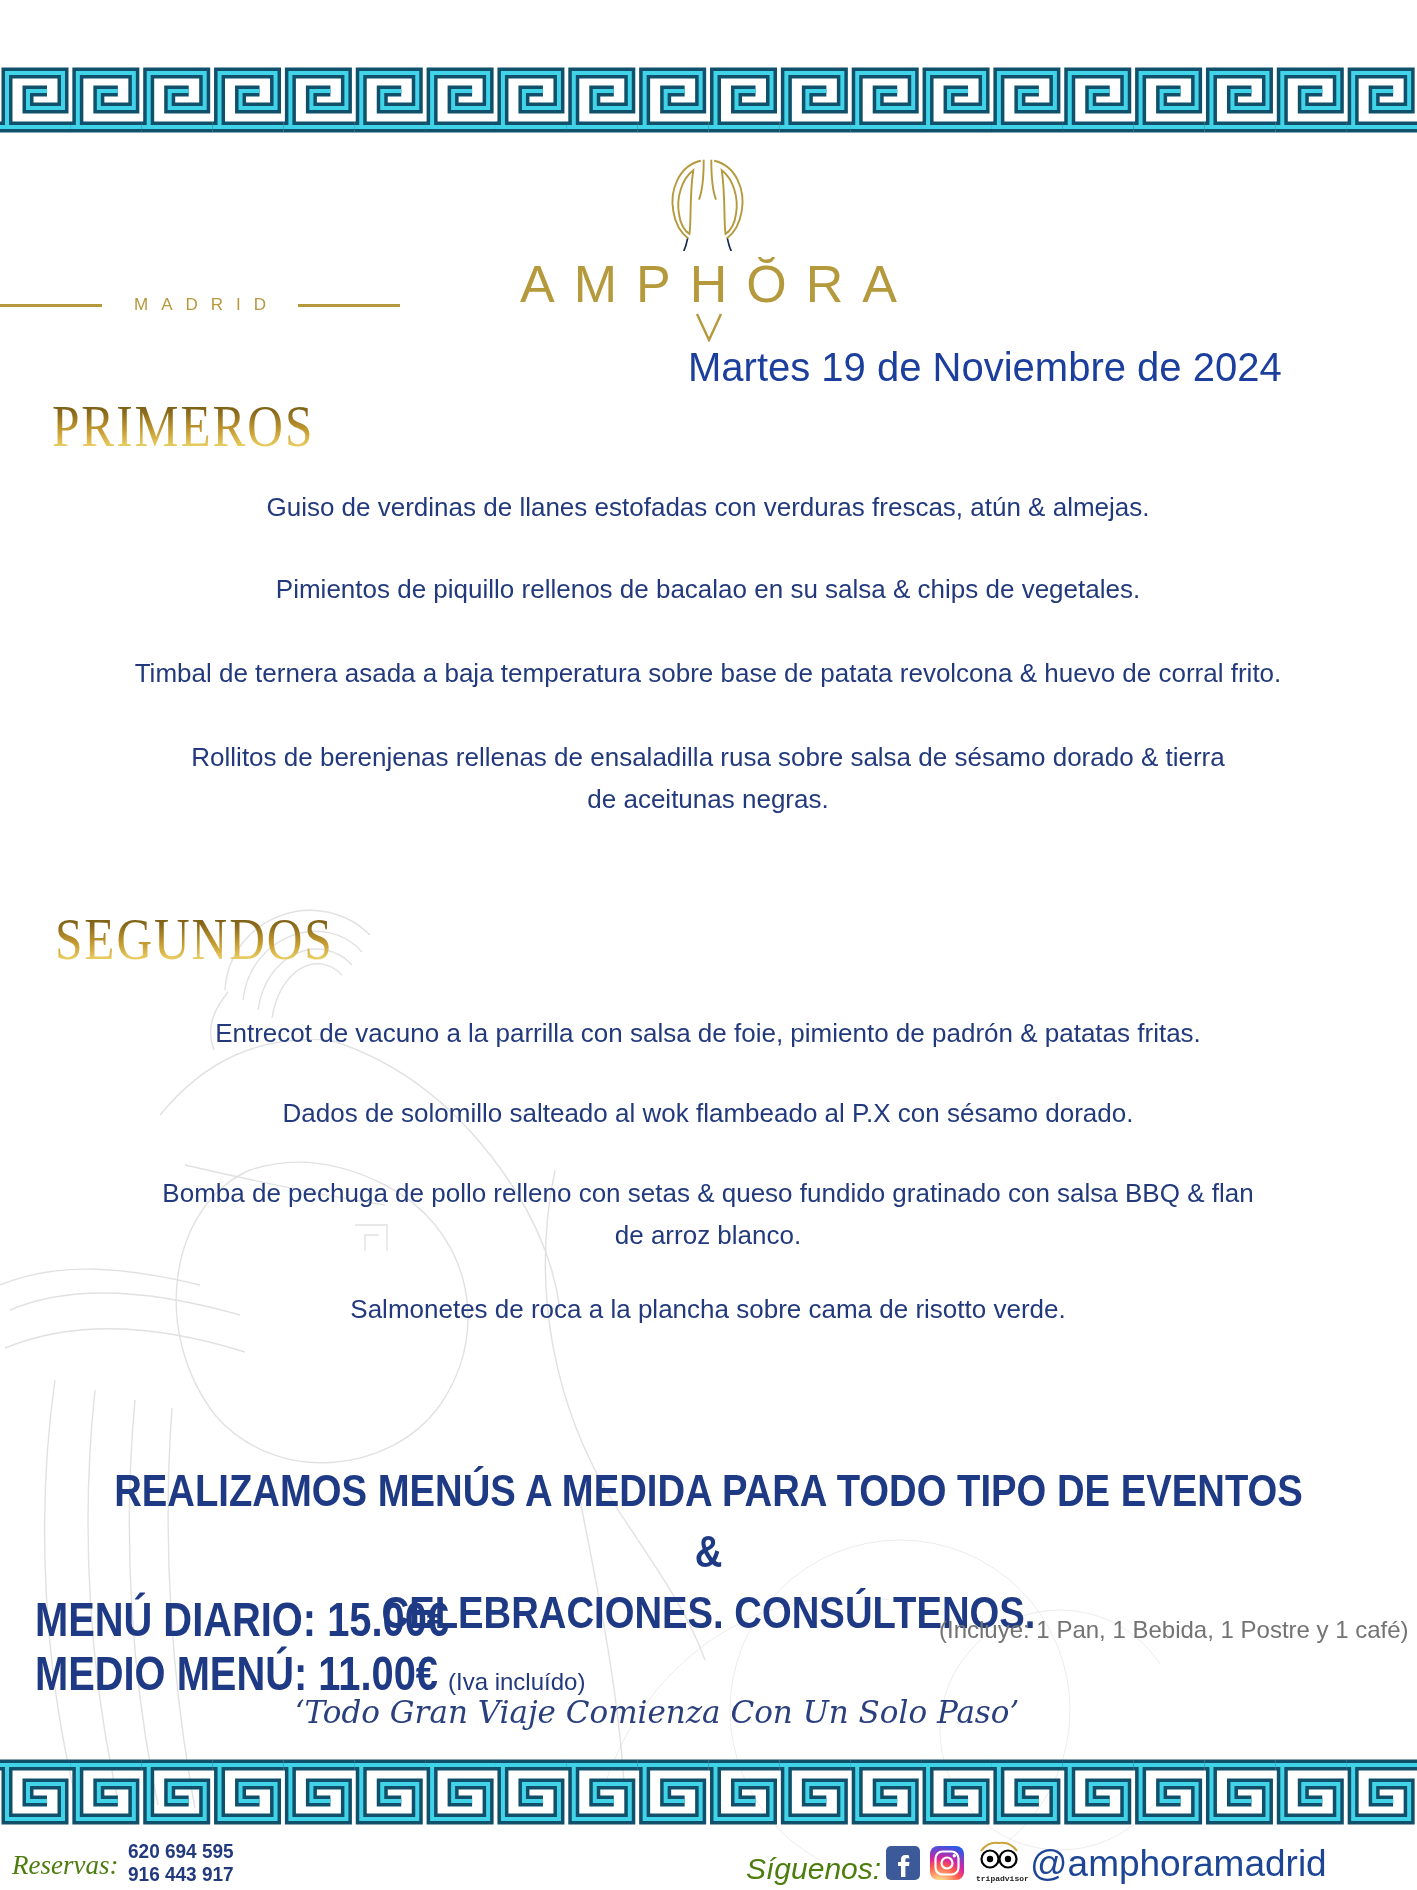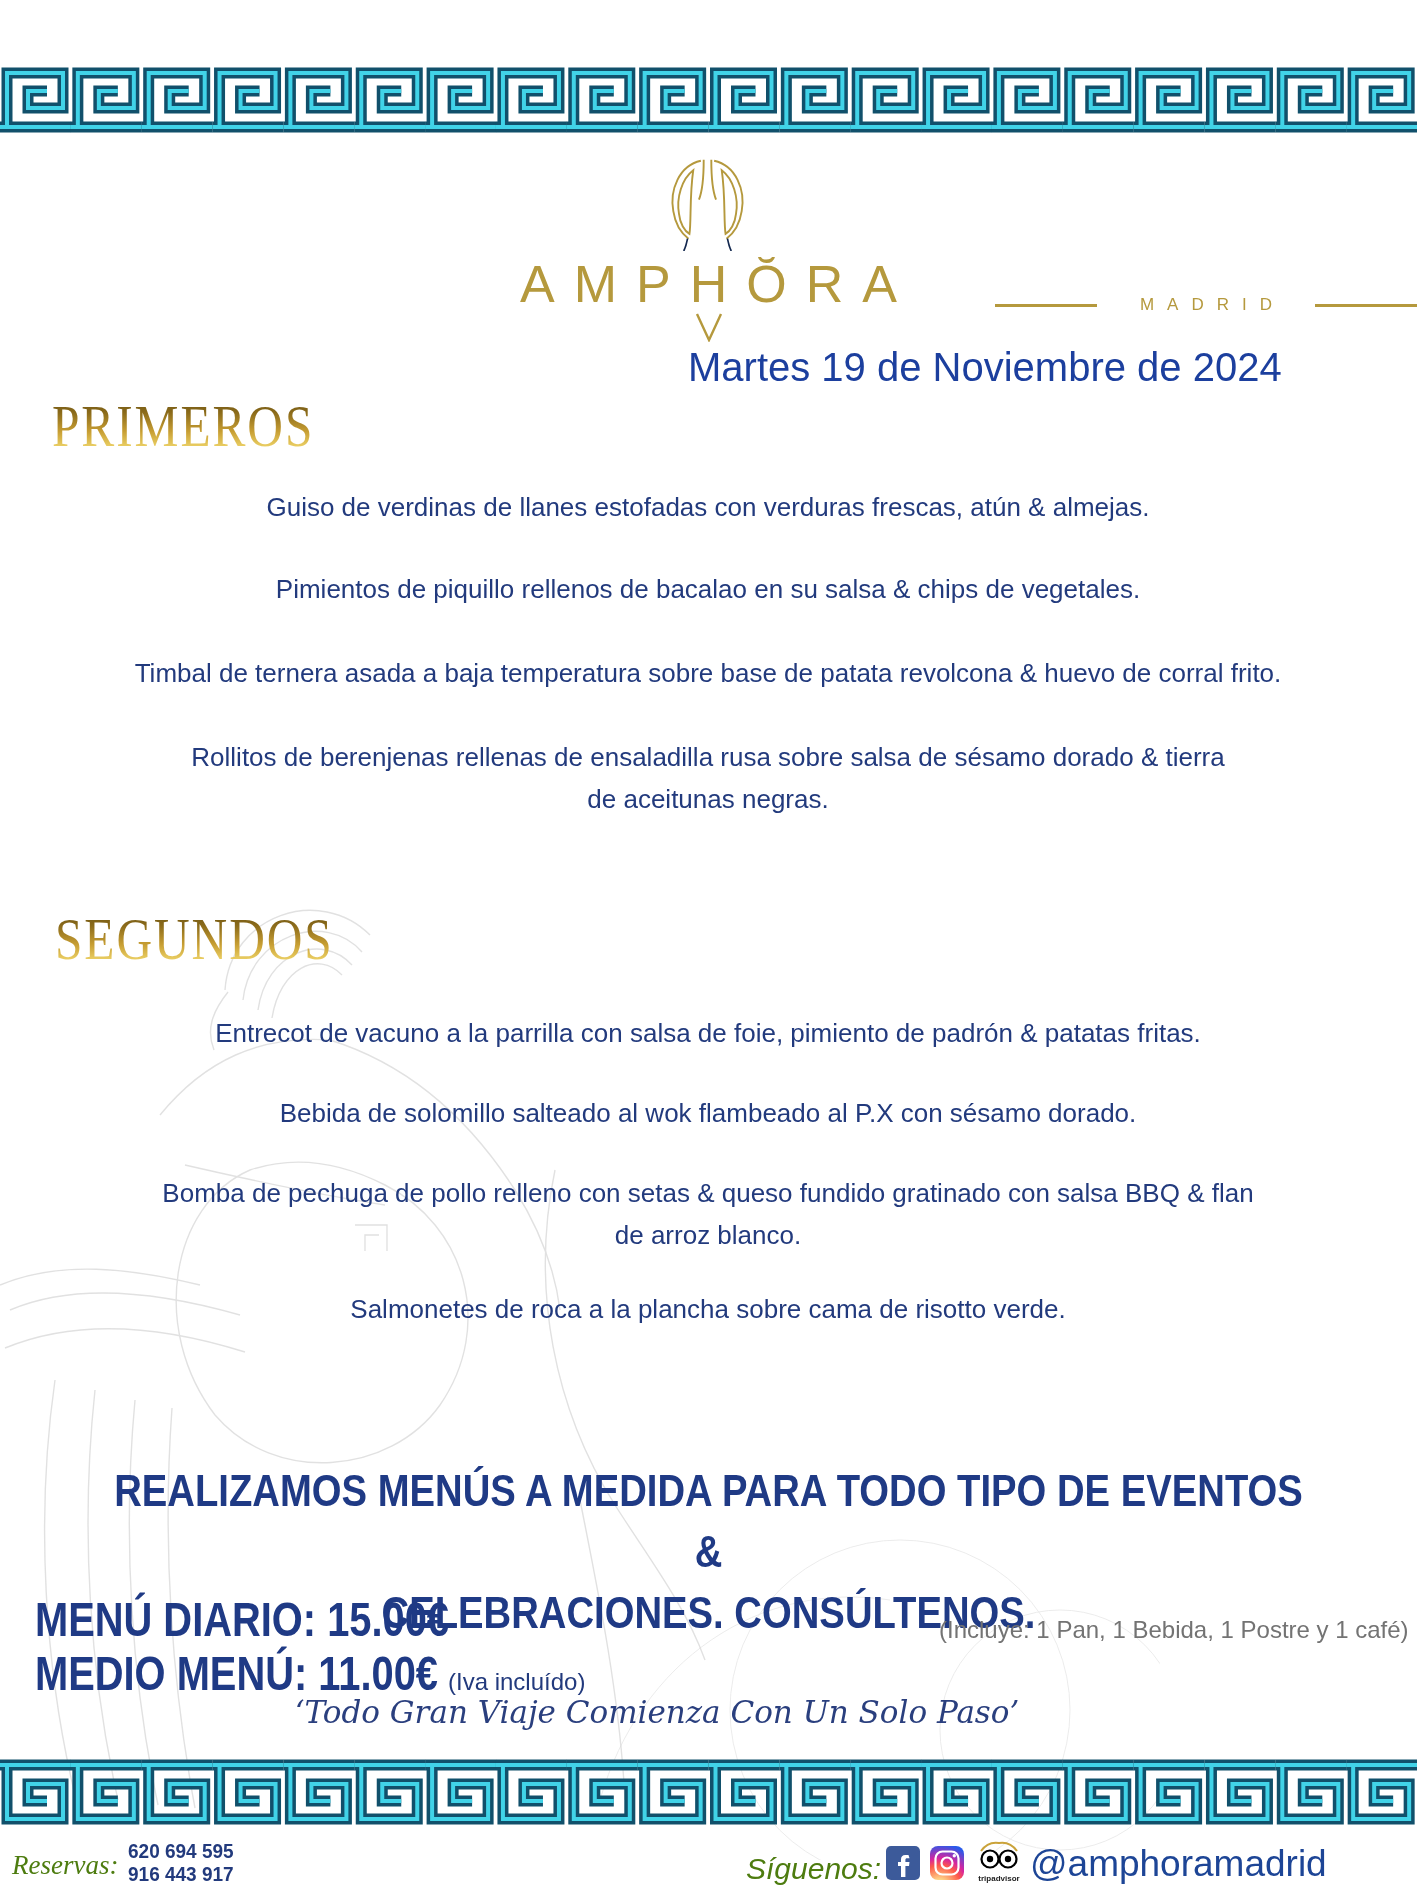--- a/index.html
+++ b/index.html
@@ -11,21 +11,21 @@
   
   .band{position:absolute;left:0;width:1417px;height:72px;}
   .band.bottom{transform:scaleY(-1);}
   
   .watermark{position:absolute;left:0;top:860px;pointer-events:none;}
   
   .brand-name{
     position:absolute;top:242px;left:0;width:1417px;text-align:center;
     font-size:52px;letter-spacing:19px;color:#b5993d;font-weight:400;text-indent:19px;margin-top:12px;
   }
-  .brand-city-row{position:absolute;top:295px;left:0;width:1417px;display:flex;justify-content:flex-end;align-items:center;gap:30px;}
+  .brand-city-row{position:absolute;top:295px;left:0;width:1417px;display:flex;justify-content:flex-start;align-items:center;gap:19px;}
   .brand-rule{width:102px;height:3px;background:#b5993d;}
   .brand-city{font-size:17px;letter-spacing:13px;color:#b5993d;text-indent:13px;}
   
   .date-line{position:absolute;left:688px;top:345px;font-size:40px;color:#1c3f9e;}
   
   .section-title{
     position:absolute;font-family:"Liberation Serif", serif;font-size:52px;letter-spacing:2px;
     transform:scale(0.95,1.15);transform-origin:left top;
     background:linear-gradient(180deg,#5e4a10 0%,#8a6a1a 30%,#c79e33 58%,#f2d96e 85%,#caa33a 100%);
     -webkit-background-clip:text;background-clip:text;color:transparent;
@@ -55,21 +55,21 @@
   }
   
   .reservas{position:absolute;left:12px;top:1850px;font-family:"Liberation Serif", serif;font-style:italic;font-size:27px;color:#4d7c0f;}
   .phones{position:absolute;left:128px;top:1840px;font-size:20px;font-weight:bold;color:#223a7d;line-height:23px;transform:scaleX(.95);transform-origin:left top;}
   .siguenos{position:absolute;left:746px;top:1852px;font-size:30px;font-style:italic;color:#4d7c0f;}
   .icon-btn{position:absolute;width:34px;height:34px;top:1846px;}
   .fb{left:886px;background:#3c5a9a;border-radius:5px;}
   .ig{left:930px;border-radius:8px;
      background:radial-gradient(circle at 28% 120%, #fdf497 0%, #fdf497 8%, #fd5949 45%, #d6249f 60%, #285aeb 90%);}
   .trip{left:976px;top:1840px;width:46px;height:46px;background:transparent;}
-  .trip-label{position:absolute;left:0;top:34px;width:46px;text-align:center;font-size:8px;color:#222;font-weight:bold;}
+  .trip-label{position:absolute;left:0;top:34px;width:46px;text-align:center;font-size:8px;color:#222;font-weight:bold;font-family:Liberation Mono, monospace;}
   .handle{position:absolute;left:1030px;top:1843px;font-size:37px;color:#1d4596;}
 </style>
 </head>
 <body>
 
 <svg width="0" height="0" style="position:absolute" aria-hidden="true">
   <defs>
     <g id="gk-tile" fill="none">
       <path d="M0,63 H71 M7,63 V9 H63 V44 H28 V27 H47" stroke="#11506b" stroke-width="11"></path>
       <path d="M0,63 H71 M7,63 V9 H63 V44 H28 V27 H47" stroke="#41d3e8" stroke-width="4"></path>
@@ -165,21 +165,21 @@
 
 <div class="dish" style="top:486px">Guiso de verdinas de llanes estofadas con verduras frescas, atún &amp; almejas.</div>
 <div class="dish" style="top:568px">Pimientos de piquillo rellenos de bacalao en su salsa &amp; chips de vegetales.</div>
 <div class="dish" style="top:652px">Timbal de ternera asada a baja temperatura sobre base de patata revolcona &amp; huevo de corral frito.</div>
 <div class="dish" style="top:736px">Rollitos de berenjenas rellenas de ensaladilla rusa sobre salsa de sésamo dorado &amp; tierra
 de aceitunas negras.</div>
 
 <div class="section-title" style="left:55px;top:905px">SEGUNDOS</div>
 
 <div class="dish" style="top:1012px">Entrecot de vacuno a la parrilla con salsa de foie, pimiento de padrón &amp; patatas fritas.</div>
-<div class="dish" style="top:1092px">Bebida de solomillo salteado al wok flambeado al P.X con sésamo dorado.</div>
+<div class="dish" style="top:1092px">Dados de solomillo salteado al wok flambeado al P.X con sésamo dorado.</div>
 <div class="dish" style="top:1172px">Bomba de pechuga de pollo relleno con setas &amp; queso fundido gratinado con salsa BBQ &amp; flan
 de arroz blanco.</div>
 <div class="dish" style="top:1288px">Salmonetes de roca a la plancha sobre cama de risotto verde.</div>
 
 <div class="events-note">REALIZAMOS MENÚS A MEDIDA PARA TODO TIPO DE EVENTOS &amp;
 CELEBRACIONES. CONSÚLTENOS.</div>
 
 <div class="price-line" style="top:1592px">
   <span>MENÚ DIARIO:</span>
   <span>15.00€</span>

